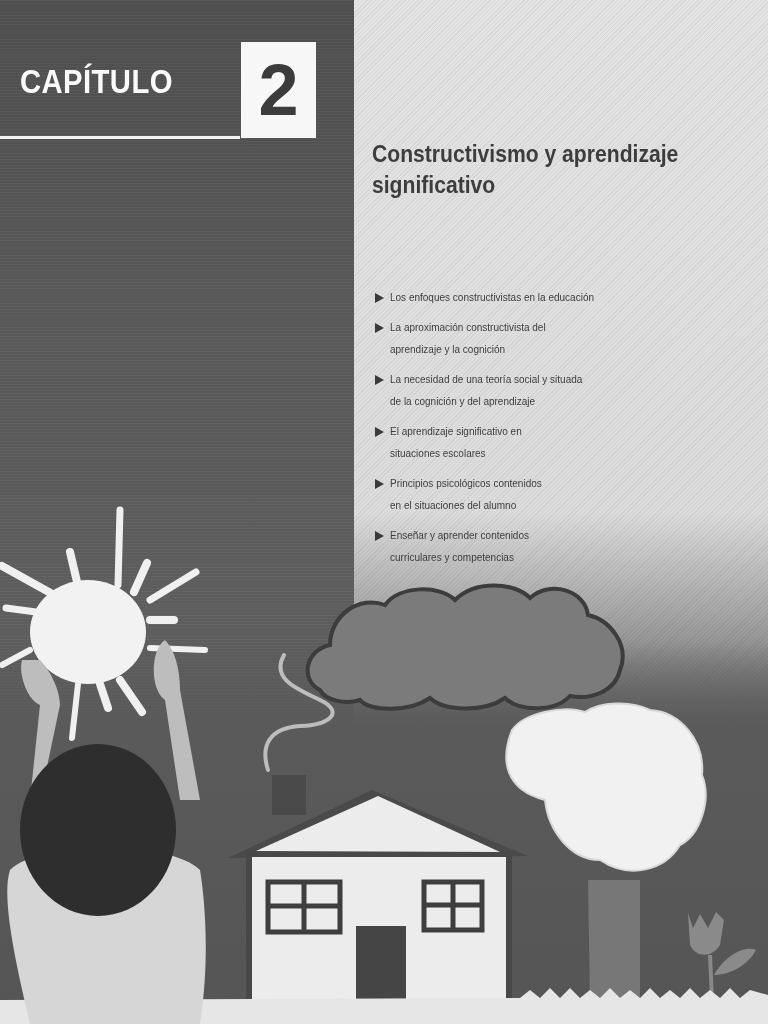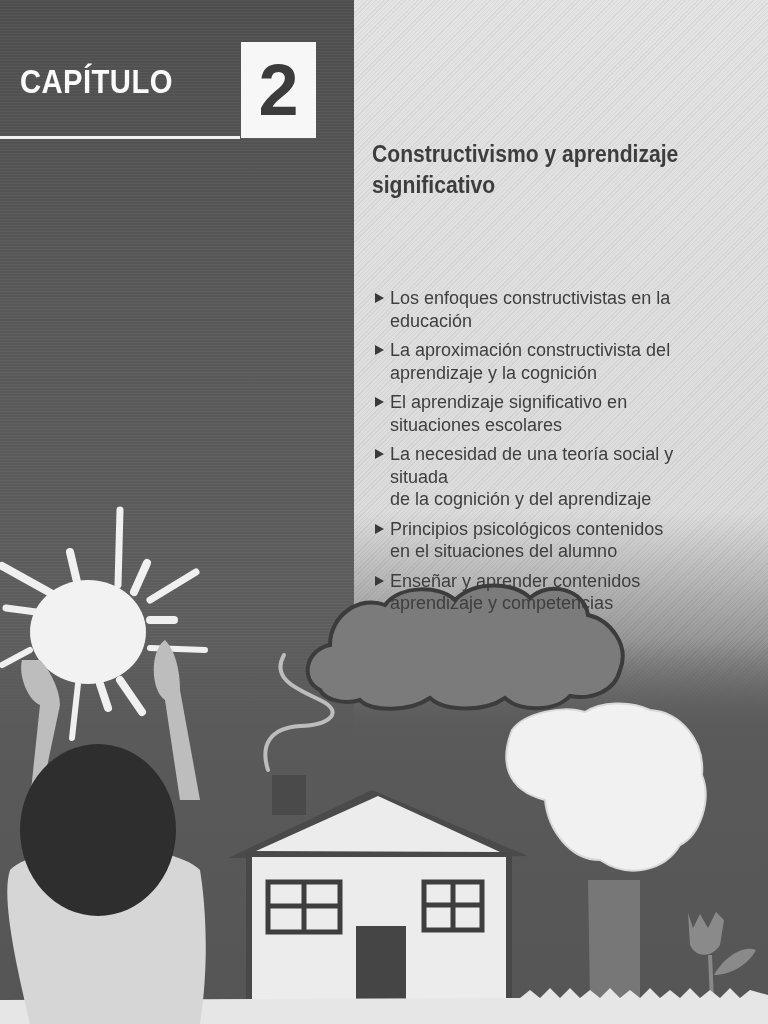--- a/index.html
+++ b/index.html
@@ -55,21 +55,21 @@
       color: #3d3d3d; font-weight: bold; font-size: 24px; line-height: 31px;
       transform: scaleX(0.88); transform-origin: left;
     }
 
     .topics {
       position: absolute; left: 374px; top: 287px; width: 360px;
       list-style: none; margin: 0; padding: 0;
     }
     .topic {
       position: relative; padding-left: 16px; margin-bottom: 7px;
-      font-size: 18px; line-height: 22.5px; color: #3e3e3e;
+      font-size: 10px; line-height: 22.5px; color: #3e3e3e;
     }
     .topic .arrow {
       position: absolute; left: 1px; top: 6px; width: 0; height: 0;
       border-top: 5px solid transparent; border-bottom: 5px solid transparent;
       border-left: 9px solid #3a3a3a;
     }
     .topic .line { display: block; }
 
     
     svg.scene { position: absolute; left: 0; top: 0; }
@@ -167,32 +167,32 @@
       <span class="arrow"></span>
       <span class="line">Los enfoques constructivistas en la educación</span>
     </li>
     <li class="topic">
       <span class="arrow"></span>
       <span class="line">La aproximación constructivista del</span>
       <span class="line">aprendizaje y la cognición</span>
     </li>
     <li class="topic">
       <span class="arrow"></span>
-      <span class="line">El aprendizaje significativo en</span>
-      <span class="line">situaciones escolares</span>
+      <span class="line">La necesidad de una teoría social y situada</span>
+      <span class="line">de la cognición y del aprendizaje</span>
     </li>
     <li class="topic">
       <span class="arrow"></span>
-      <span class="line">La necesidad de una teoría social y situada</span>
-      <span class="line">de la cognición y del aprendizaje</span>
+      <span class="line">El aprendizaje significativo en</span>
+      <span class="line">situaciones escolares</span>
     </li>
     <li class="topic">
       <span class="arrow"></span>
       <span class="line">Principios psicológicos contenidos</span>
       <span class="line">en el situaciones del alumno</span>
     </li>
     <li class="topic">
       <span class="arrow"></span>
       <span class="line">Enseñar y aprender contenidos</span>
-      <span class="line">aprendizaje y competencias</span>
+      <span class="line">curriculares y competencias</span>
     </li>
   </ul>
 </div>
 
 </body></html>

